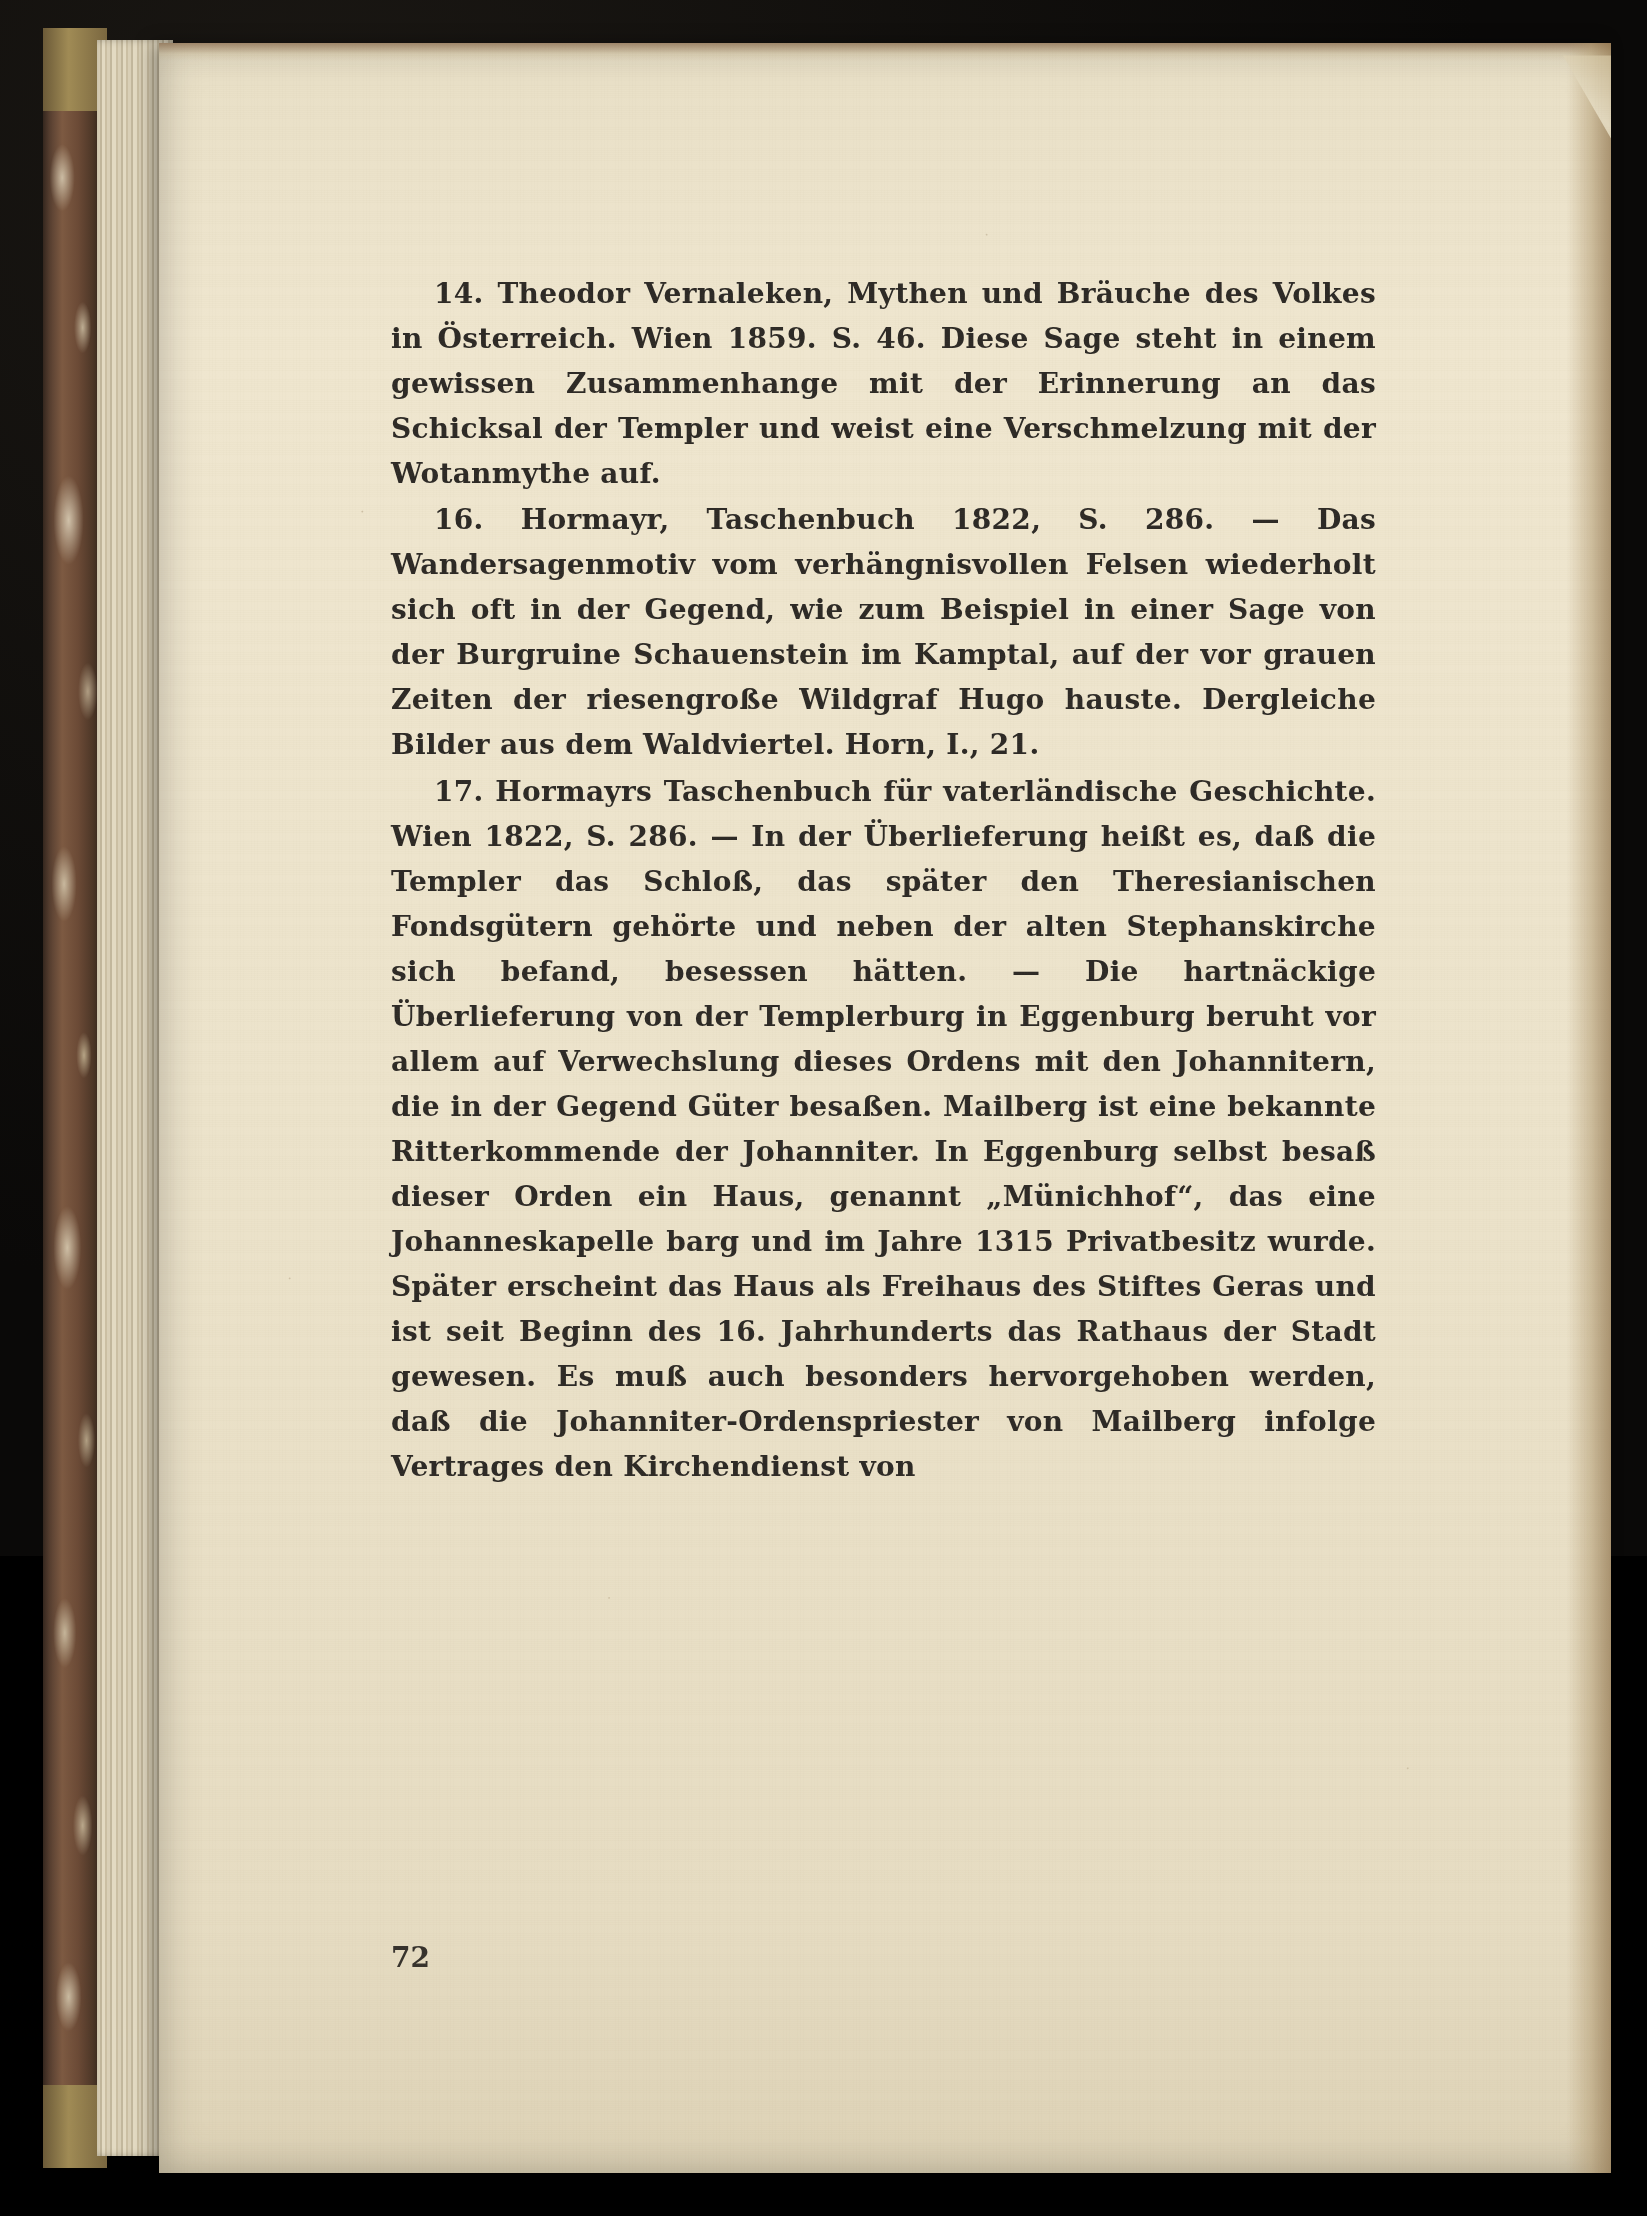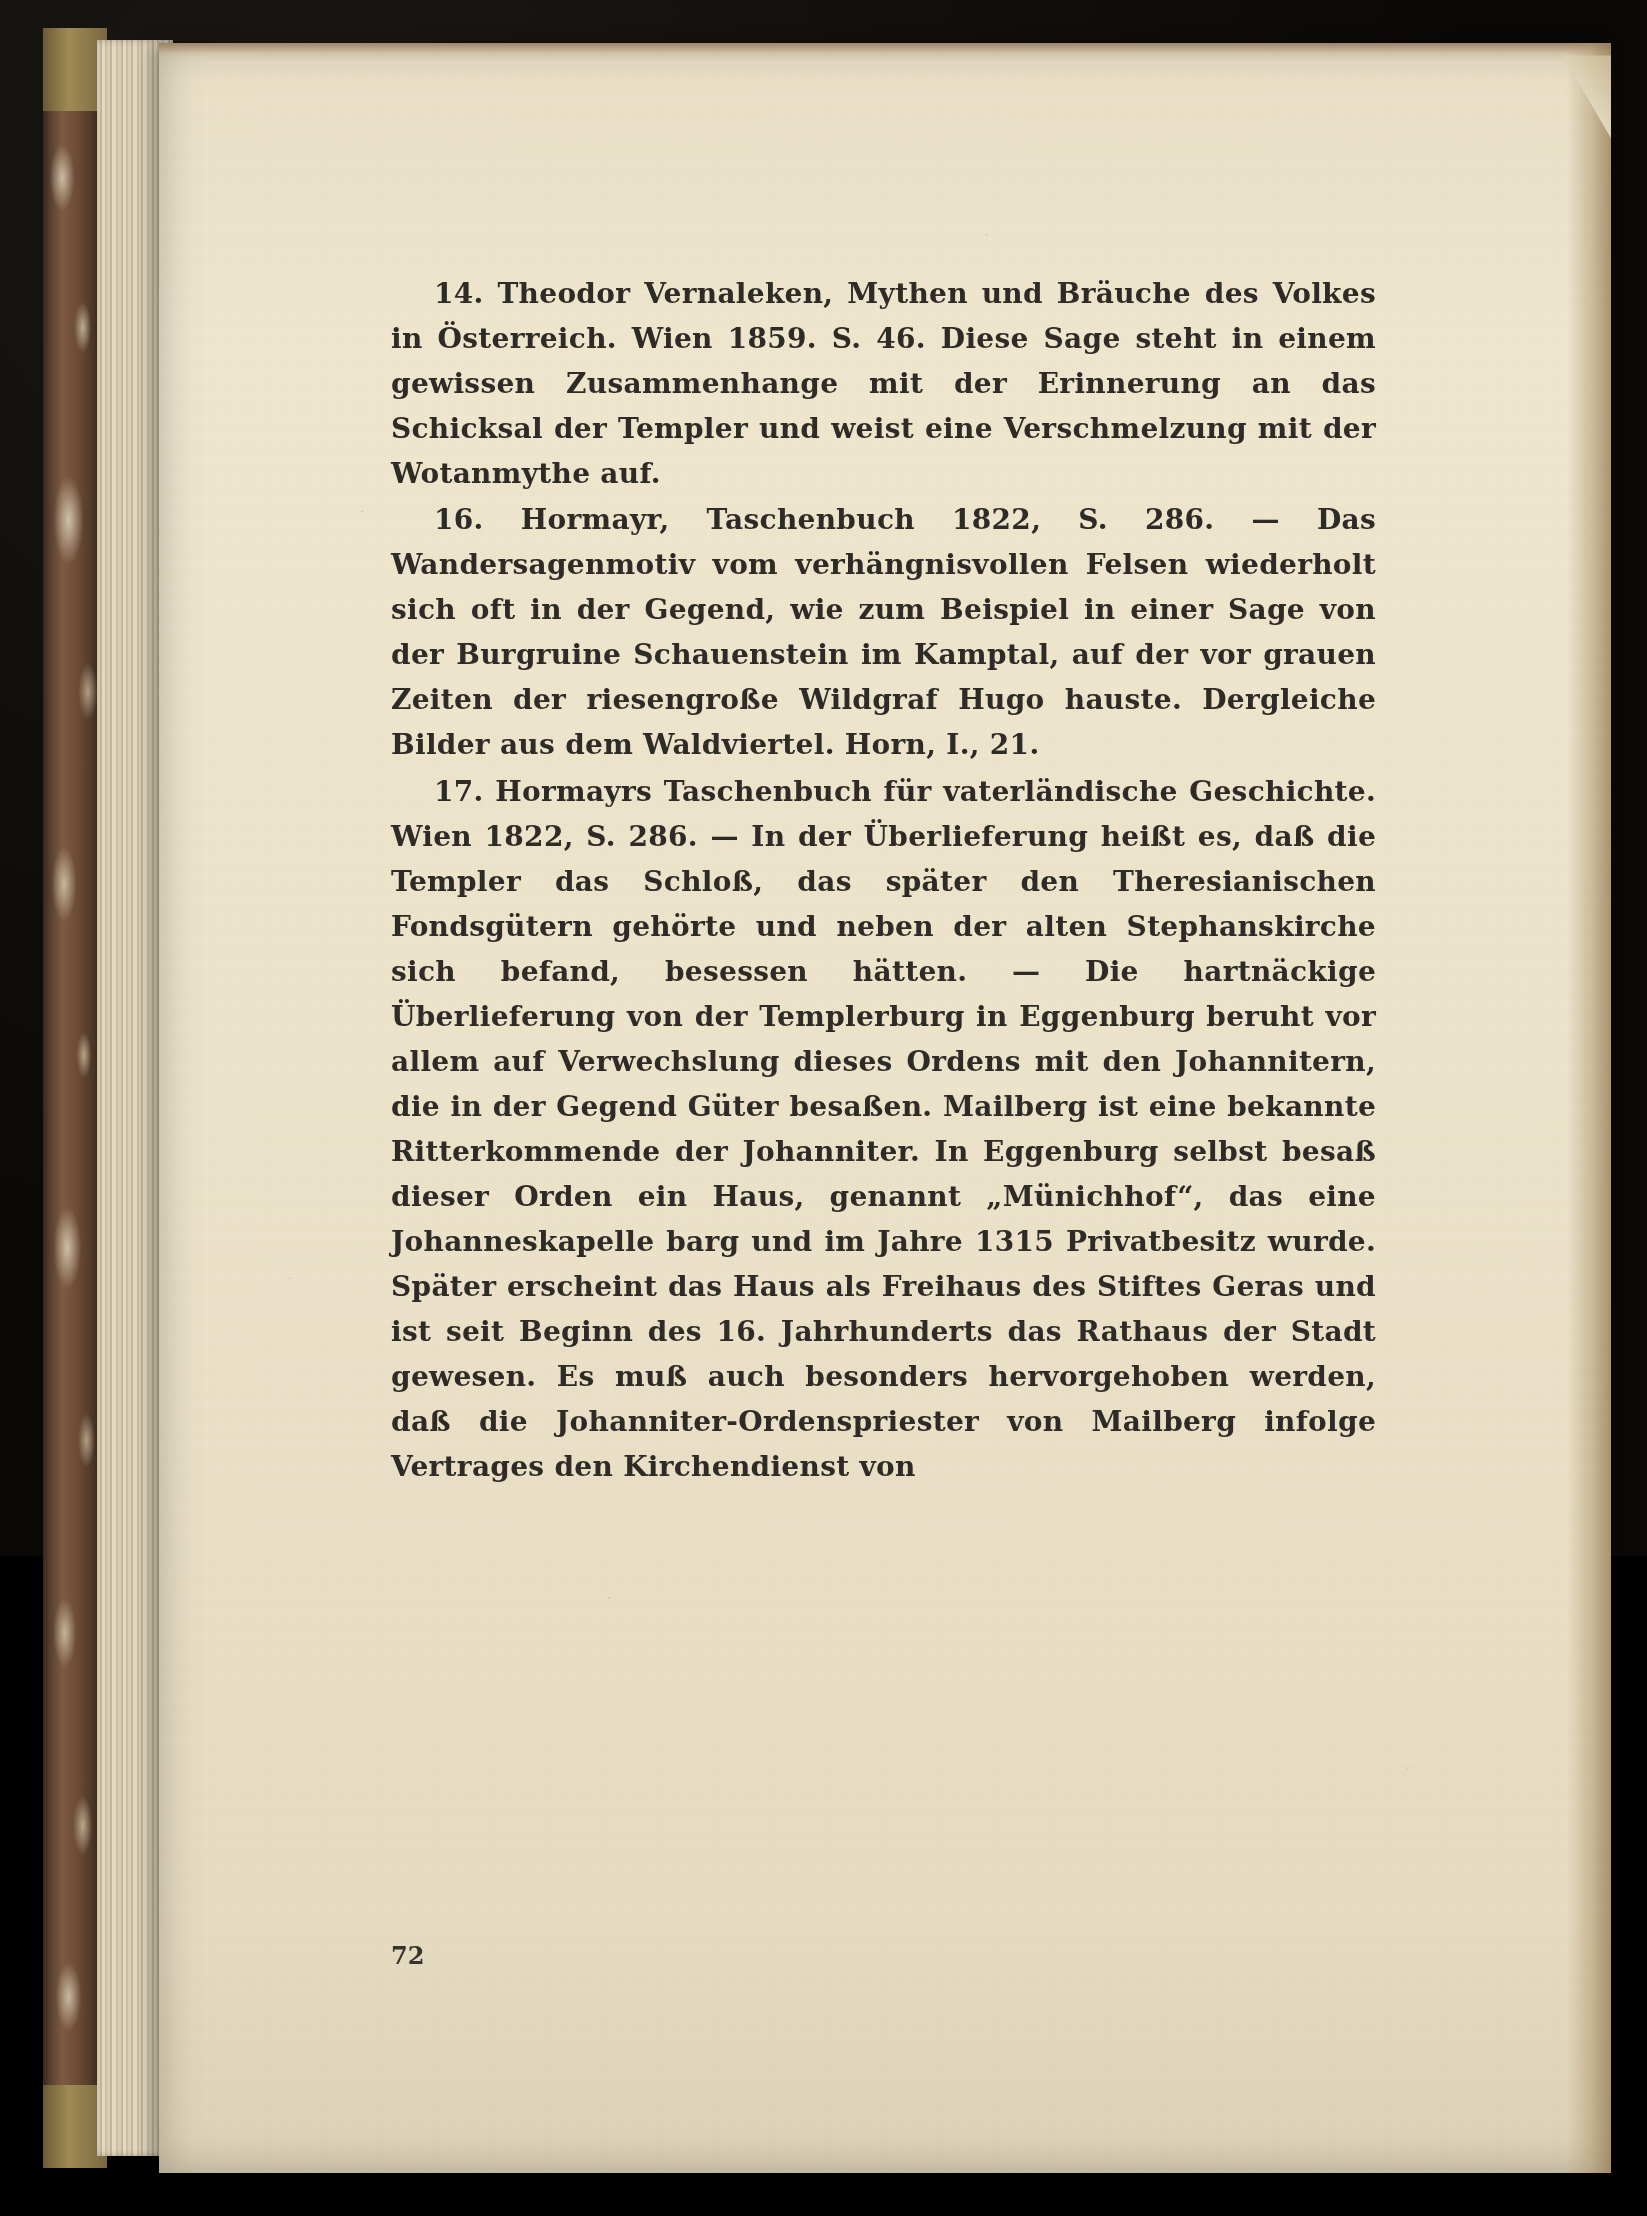--- a/index.html
+++ b/index.html
@@ -156,21 +156,21 @@
   }
   
   .para {
     transform-origin: left top;
   }
   .folio {
     position: absolute;
     left: 232px;
     top: 1898px;
     font-family: "DejaVu Serif", serif;
-    font-size: 24px;
+    font-size: 28px;
     color: #36322c;
     font-weight: 600;
   }
 
   
   .grain {
     position: absolute;
     inset: 0;
     pointer-events: none;
     opacity: 0.25;

